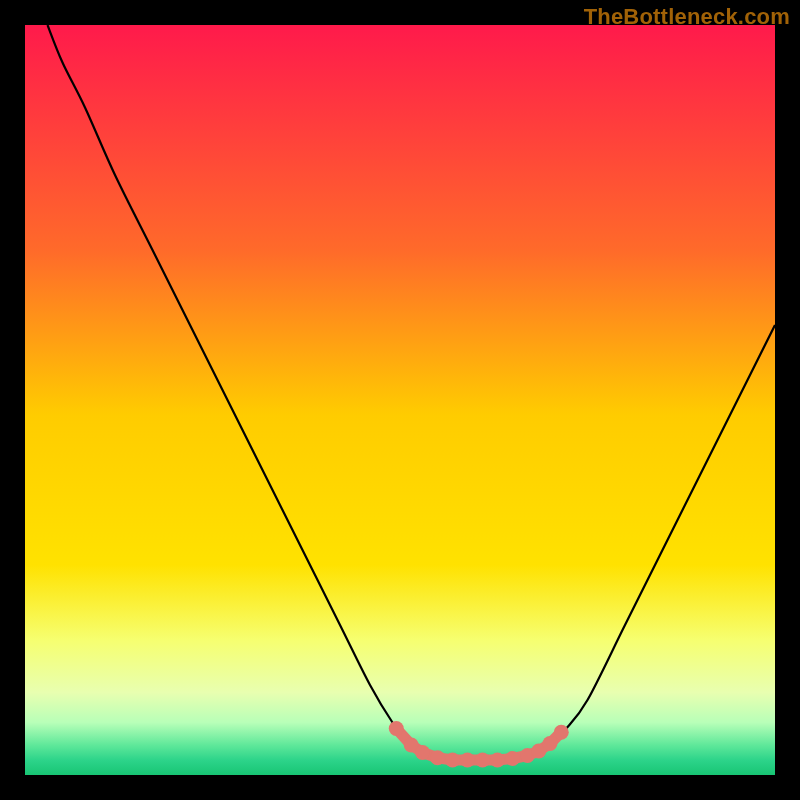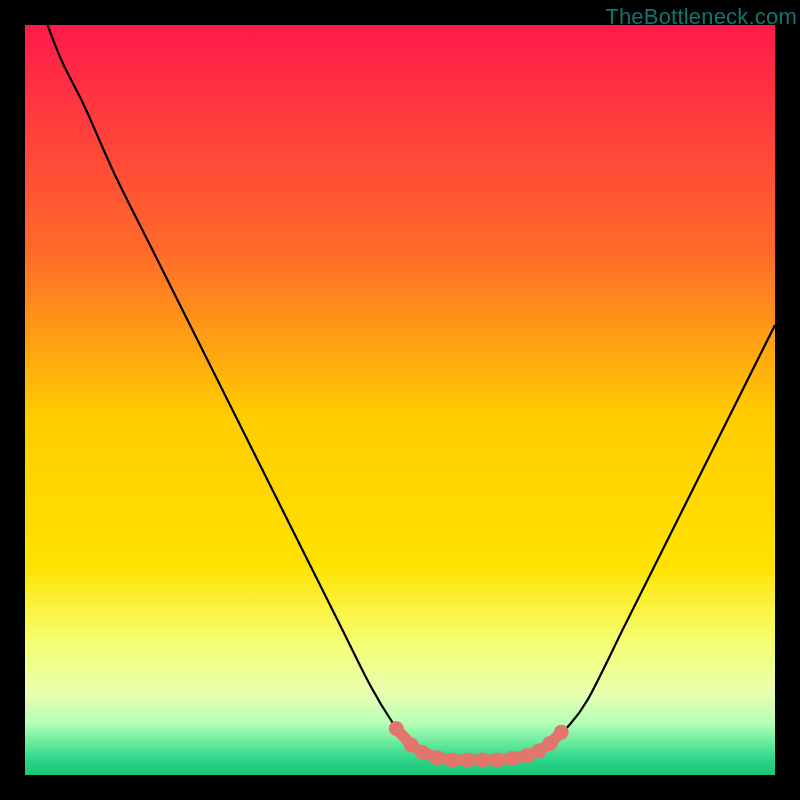--- a/index.html
+++ b/index.html
@@ -13,24 +13,24 @@
   }
   .frame {
     position: relative;
     width: 800px;
     height: 800px;
     background: #000;
   }
   .watermark {
     position: absolute;
     top: 4px;
-    right: 3px;
-    color: #0f766e;
+    right: 10px;
+    color: #a16207;
     font-size: 22px;
-    font-weight: 400;
+    font-weight: 700;
     letter-spacing: 0.2px;
     z-index: 10;
   }
   .plot {
     position: absolute;
     left: 25px;
     top: 25px;
     width: 750px;
     height: 750px;
   }

